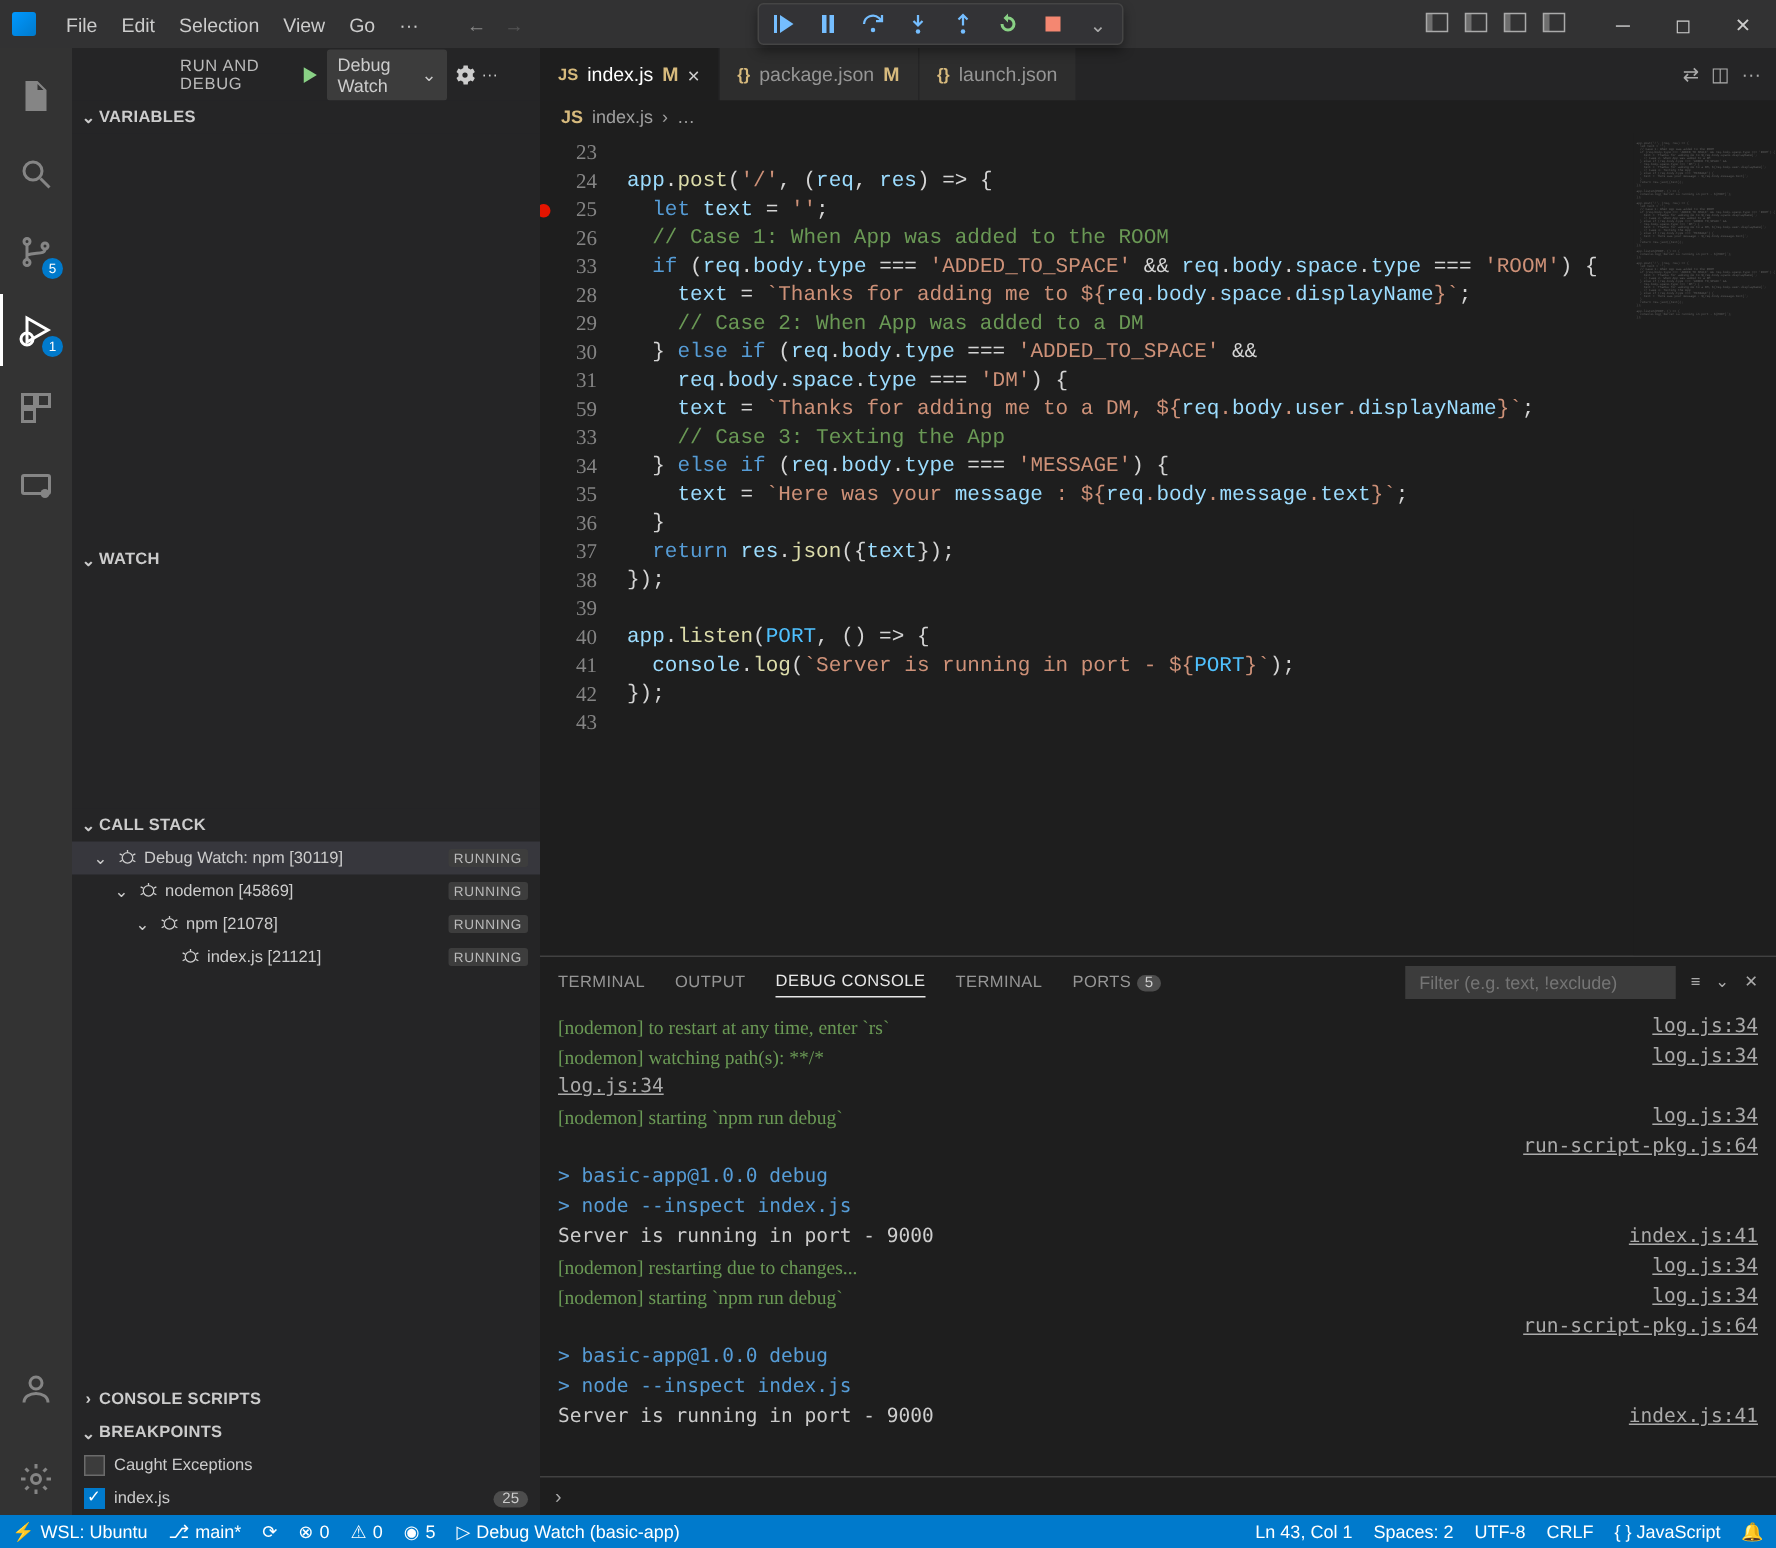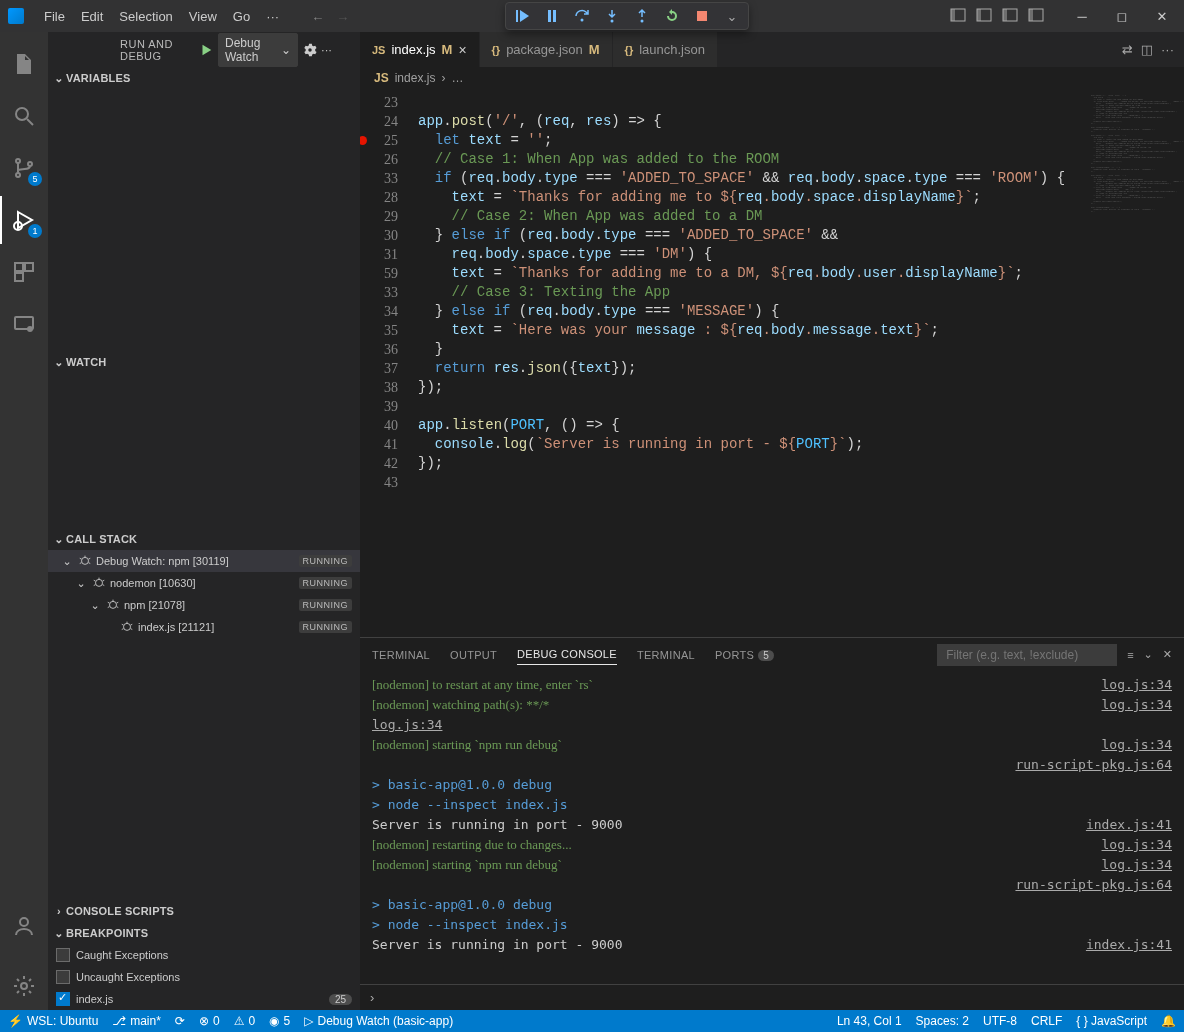--- a/index.html
+++ b/index.html
@@ -273,21 +273,21 @@
           </div>
           <span class="badge-run">RUNNING</span>
         </div>
         <div class="cs-row">
           <div class="cs-left" style="padding-left: 18px;">
             <span class="chev">⌄</span>
             <span><svg class="bug-icon" viewBox="0 0 16 16">
                 <circle cx="8" cy="9" r="4" fill="none" stroke="#ccc"></circle>
                 <path d="M8 5V3M4 7l-2-1M12 7l2-1M4 11l-2 1M12 11l2 1" stroke="#ccc"></path>
               </svg></span>
-            <span>nodemon [10630]</span>
+            <span>nodemon [45869]</span>
           </div>
           <span class="badge-run">RUNNING</span>
         </div>
         <div class="cs-row">
           <div class="cs-left" style="padding-left: 32px;">
             <span class="chev">⌄</span>
             <span><svg class="bug-icon" viewBox="0 0 16 16">
                 <circle cx="8" cy="9" r="4" fill="none" stroke="#ccc"></circle>
                 <path d="M8 5V3M4 7l-2-1M12 7l2-1M4 11l-2 1M12 11l2 1" stroke="#ccc"></path>
               </svg></span>
@@ -315,24 +315,20 @@
       </div>
 
     <div class="section-hdr">
         <span class="chev">⌄</span>
         <span>BREAKPOINTS</span>
       </div>
     <div id="bp-list">
         <div class="bp-row">
           <span class="cb"></span>
           <span>Caught Exceptions</span>
-        </div>
-        <div class="bp-row">
-          <span class="cb"></span>
-          <span>Uncaught Exceptions</span>
         </div>
         <div class="bp-row">
           <span class="cb checked"></span>
           <span>index.js</span>
           <span class="bp-count">25</span>
         </div>
       </div>
   </div>
 
   <div class="editor-area">

